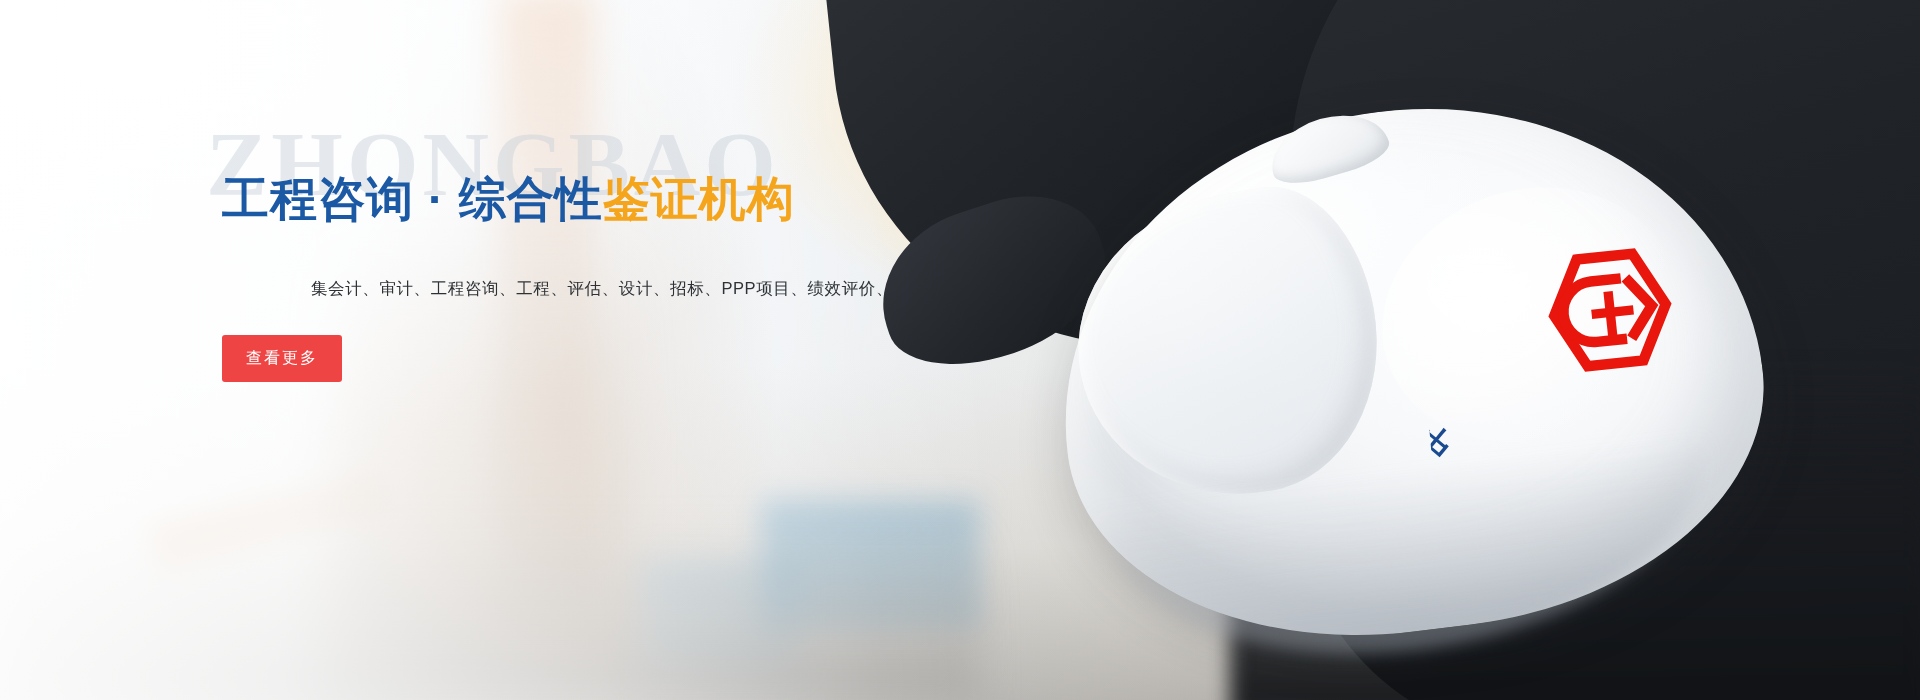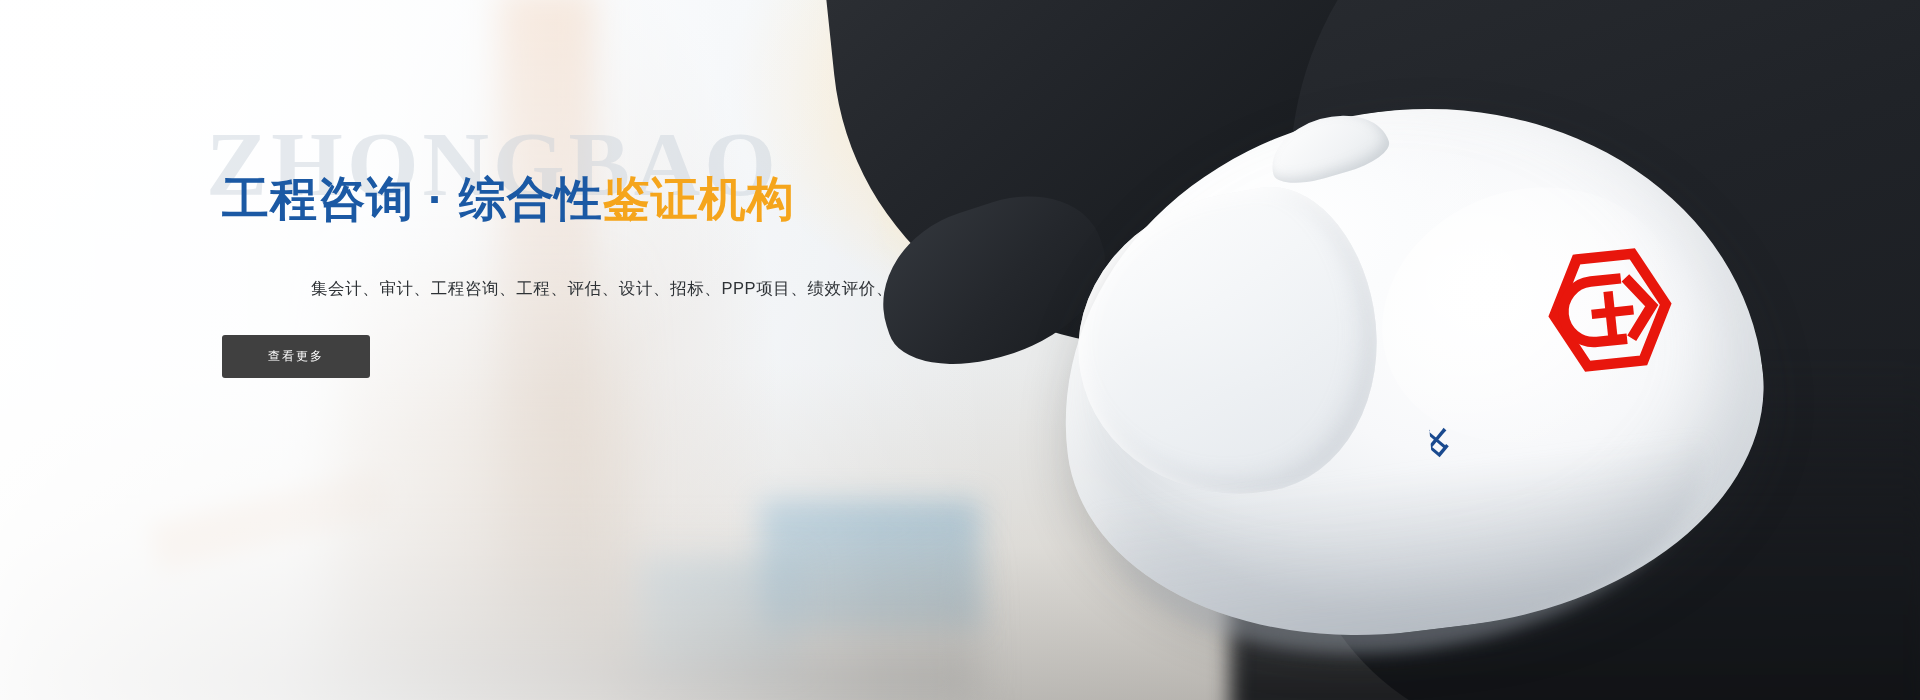--- a/index.html
+++ b/index.html
@@ -212,25 +212,25 @@
     font-size:16.5px;
     line-height:2.6;
     letter-spacing:.6px;
     text-align:center;
   }
   .desc-line{ white-space:nowrap; }
 
   .cta{
     display:inline-block;
     margin-top:26px;
-    background:#404040;
+    background:#ef4444;
     color:#ffffff;
-    font-size:12px;
+    font-size:16px;
     letter-spacing:2px;
-    padding:13px 46px;
+    padding:13px 24px;
     border:none;
     border-radius:3px;
     cursor:pointer;
     font-family:"Liberation Sans","DejaVu Sans",sans-serif;
   }
 </style>
 </head>
 <body>
 
 <div class="banner">

